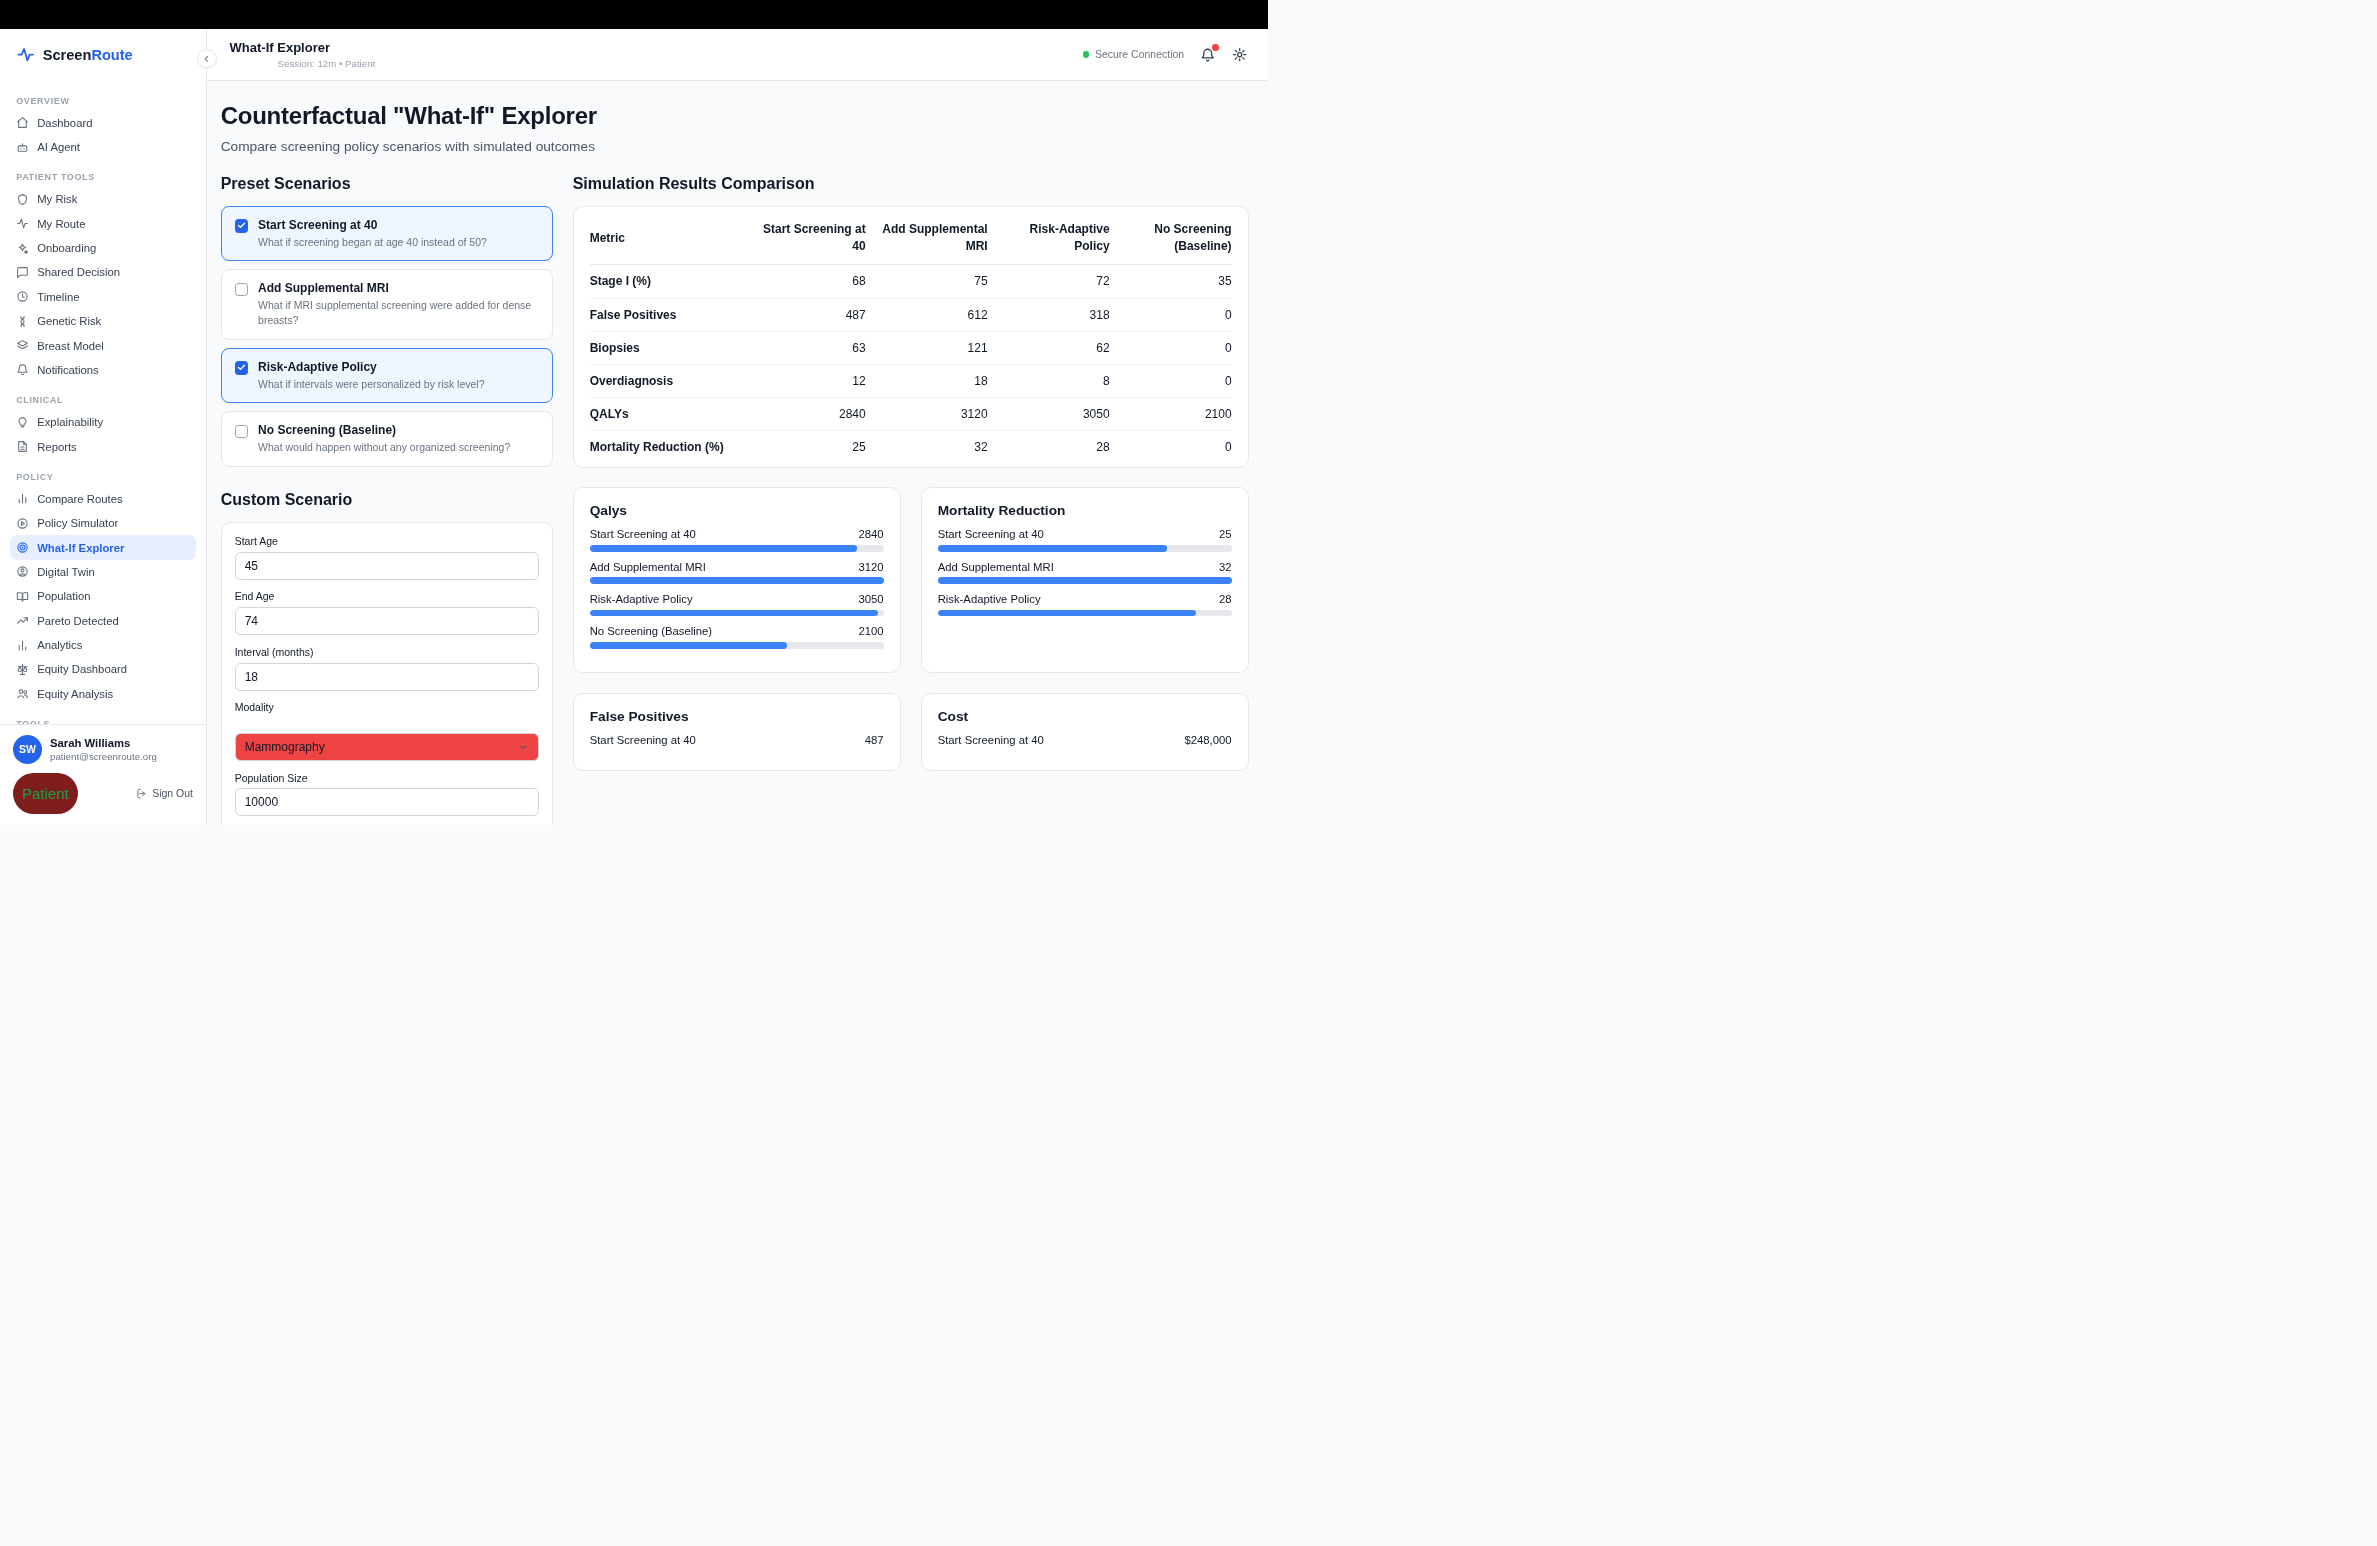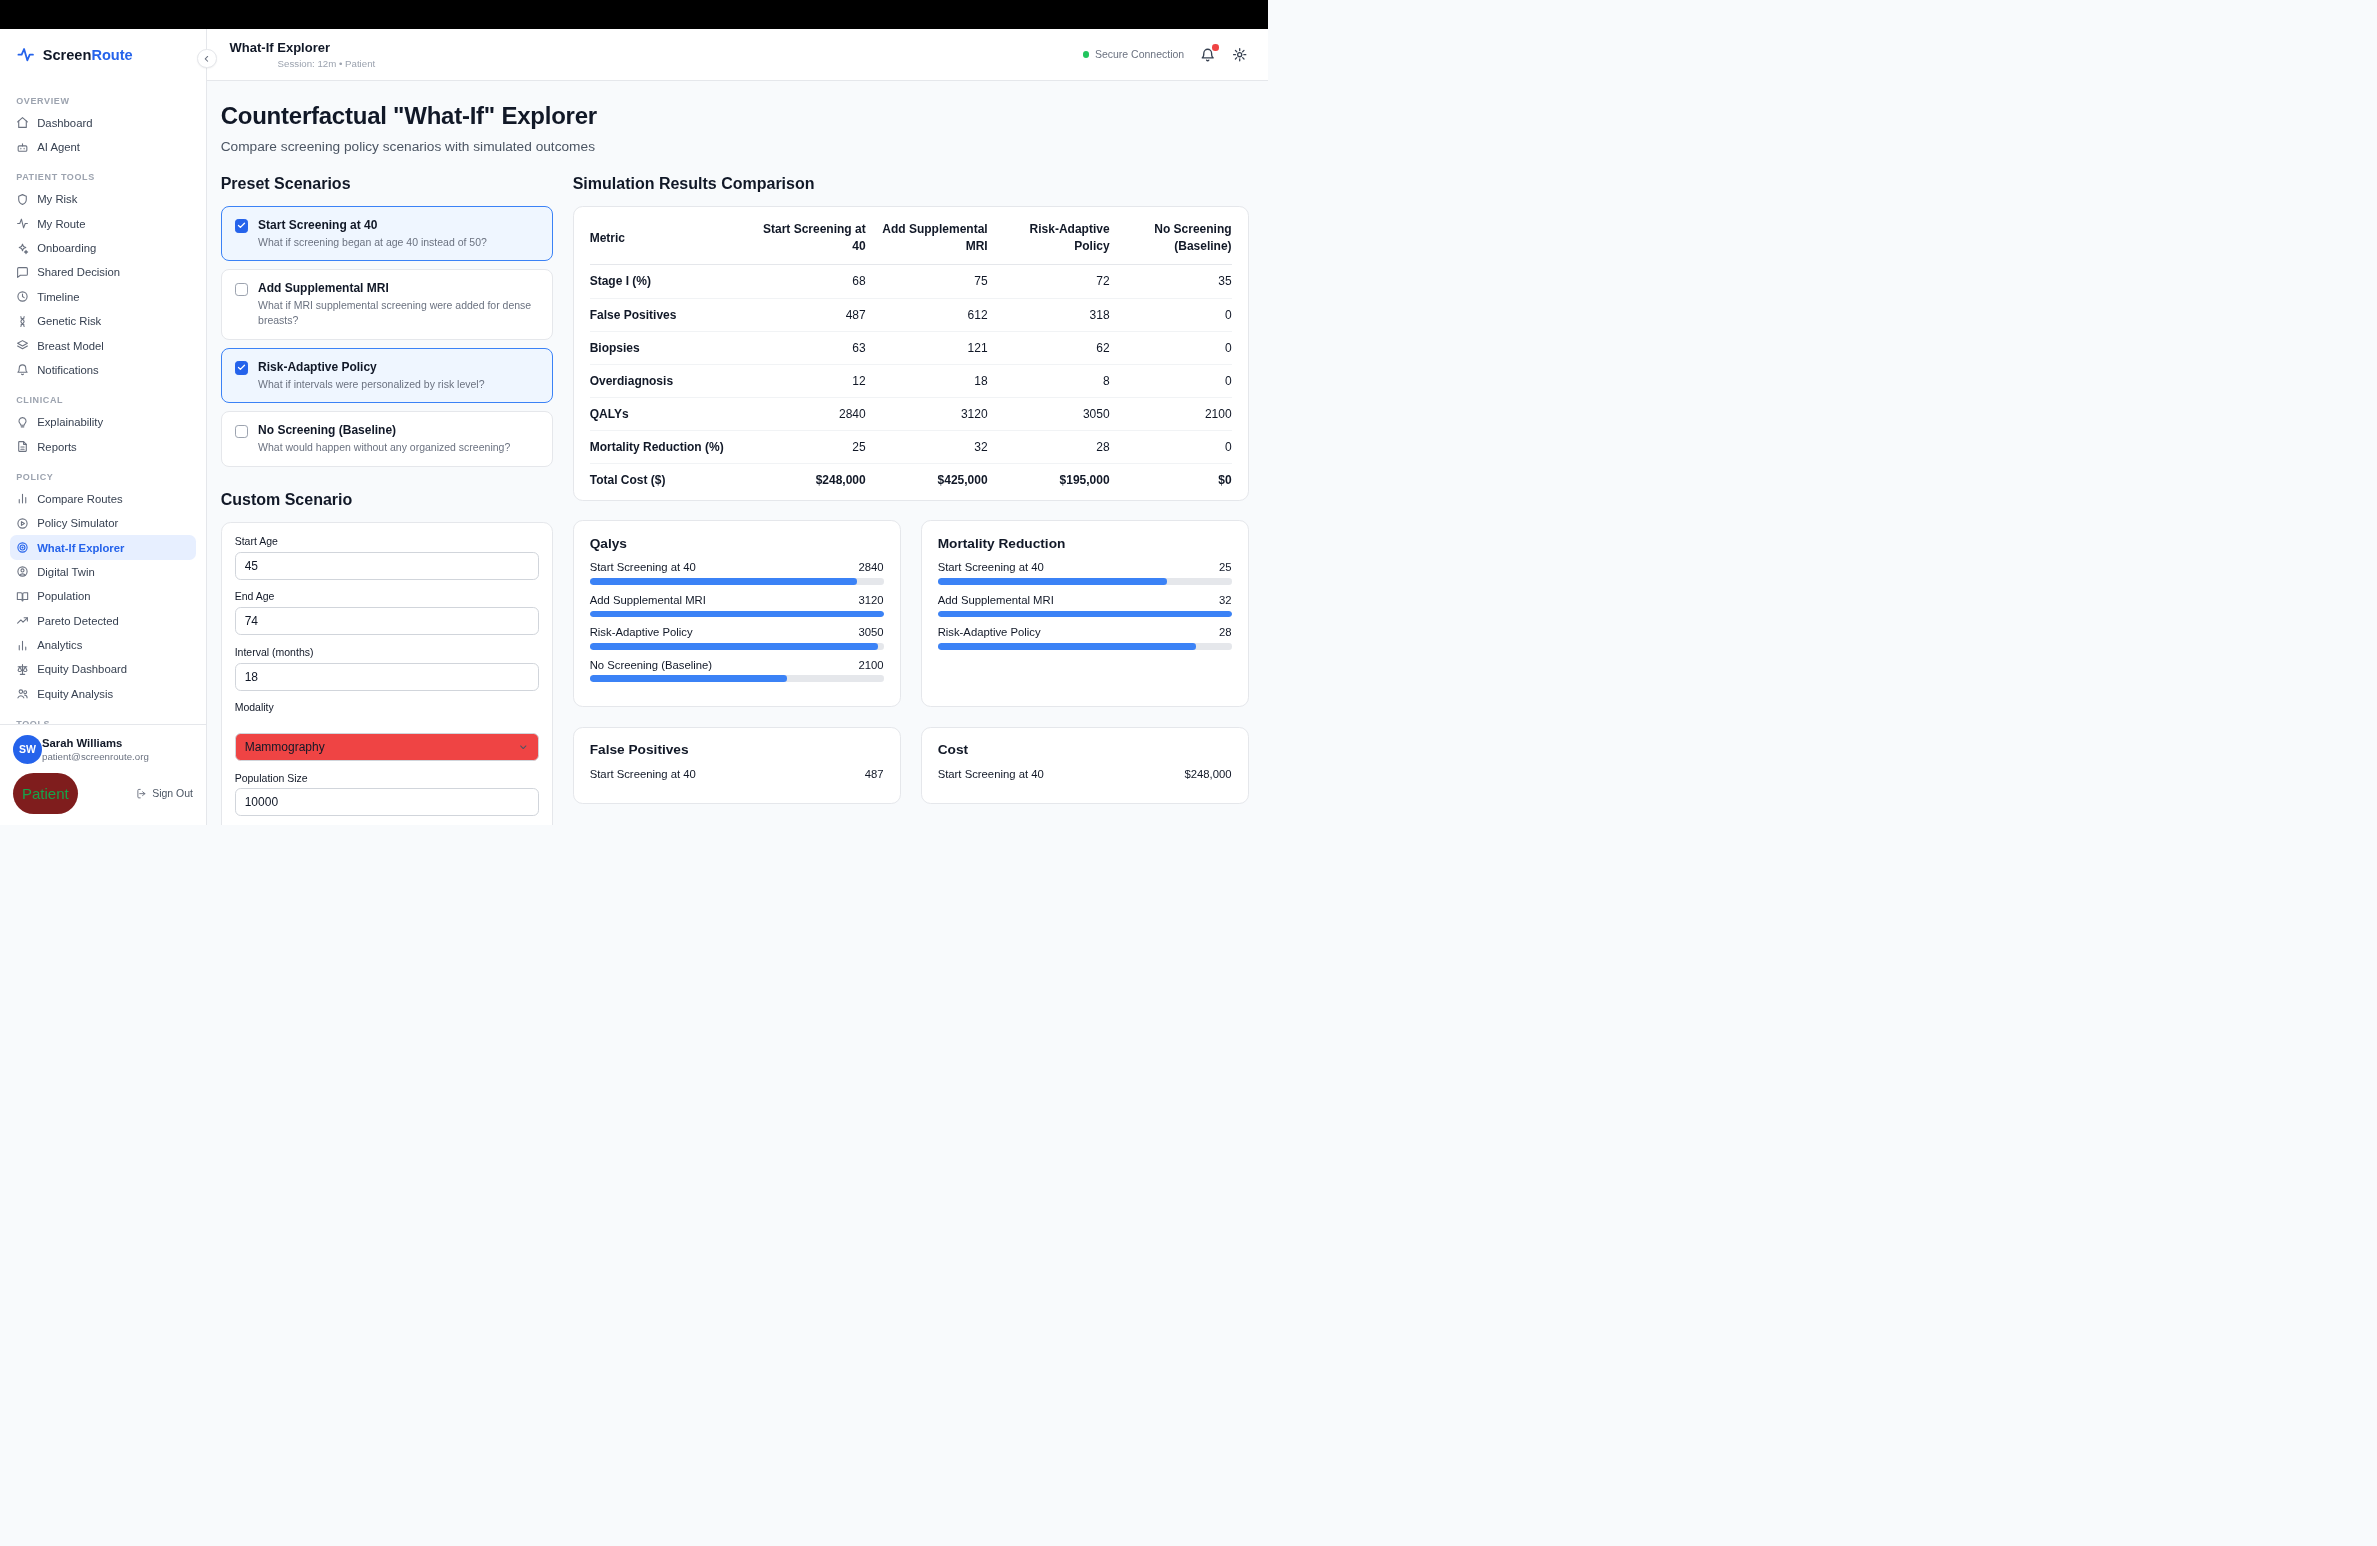--- a/index.html
+++ b/index.html
@@ -20,21 +20,21 @@
   .nav-header{font-size:9px;font-weight:700;color:#9ca3af;letter-spacing:.07em;margin:13px 6.5px 4.9px;}
   .nav-section:first-child .nav-header{margin-top:0;}
   .nav-item{display:flex;align-items:center;gap:8px;padding:5.7px 6.5px;border-radius:6.5px;
     font-size:11.3px;color:#374151;cursor:pointer;white-space:nowrap;}
   .nav-item .ic{color:#6b7280;display:flex;flex:none;}
   .ic svg{width:13px;height:13px;display:block;}
   .nav-item.active{background:#e7efff;color:#2563eb;font-weight:600;}
   .nav-item.active .ic{color:#2563eb;}
   .user-panel{position:absolute;left:0;right:0;bottom:0;background:#fff;border-top:0.8px solid #e5e7eb;
     padding:9.7px 13px 11.3px;}
-  .user-row{display:flex;align-items:center;}
+  .user-row{display:flex;align-items:center;gap:8px;}
   .avatar{width:29px;height:29px;border-radius:50%;background:#2563eb;color:#fff;font-size:10.5px;
     font-weight:700;display:flex;align-items:center;justify-content:center;flex:none;}
   .user-name{font-size:11.3px;font-weight:600;}
   .user-email{font-size:9.7px;color:#6b7280;margin-top:1.6px;}
   .user-meta{display:flex;align-items:center;justify-content:space-between;margin-top:9px;}
   .badge{background:#7f1d1d;color:#16a34a;font-size:15px;font-weight:500;padding:12px 9px;border-radius:808px;}
   .signout{display:flex;align-items:center;gap:4.9px;font-size:10.5px;color:#4b5563;cursor:pointer;}
   .signout .ic{color:#6b7280;display:flex;}
   .signout .ic svg{width:11.3px;height:11.3px;}
 
@@ -540,27 +540,20 @@
                   <td>3050</td>
                   <td>2100</td>
                 </tr>
                 <tr>
                   <td class="metric">Mortality Reduction (%)</td>
                   <td>25</td>
                   <td>32</td>
                   <td>28</td>
                   <td>0</td>
                 </tr>
-                <tr class="total">
-                  <td class="metric">Total Cost ($)</td>
-                  <td>$248,000</td>
-                  <td>$425,000</td>
-                  <td>$195,000</td>
-                  <td>$0</td>
-                </tr>
               </tbody>
             </table>
           </div>
 
           <div class="cards-grid">
 
             <div class="bar-card">
               <h3>Qalys</h3>
               <div class="bar-row">
                 <div class="bar-head">

